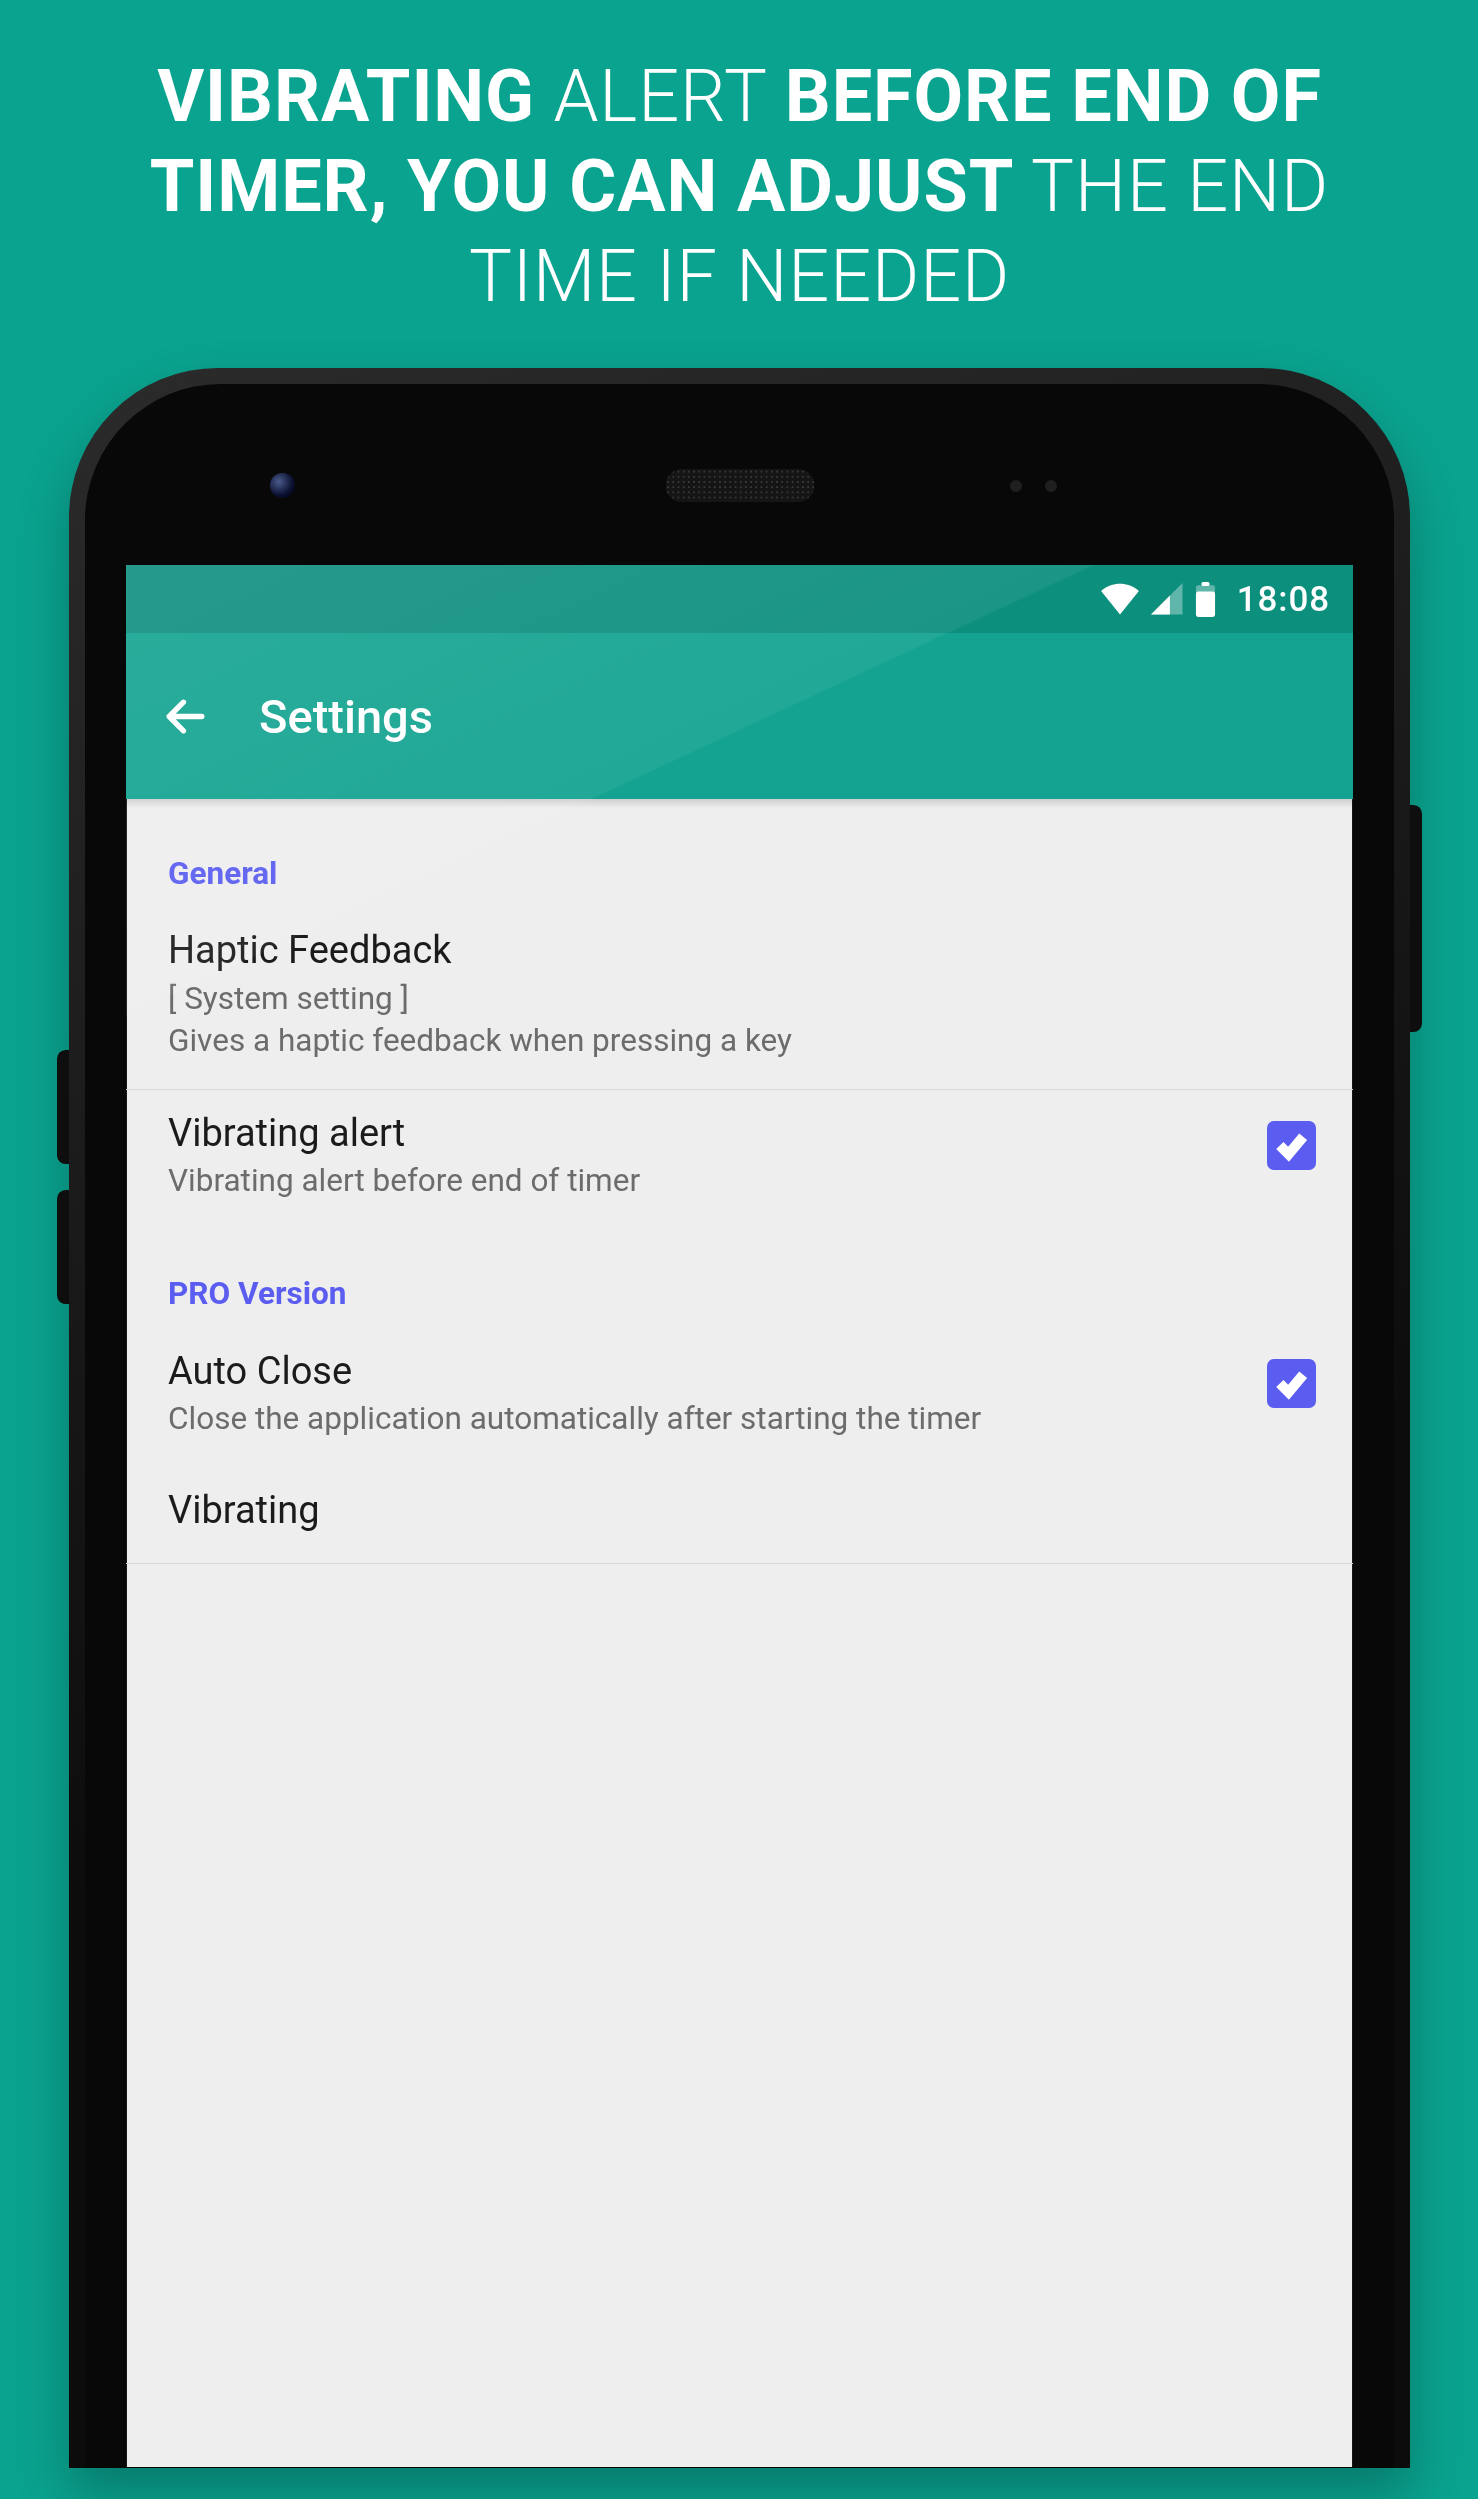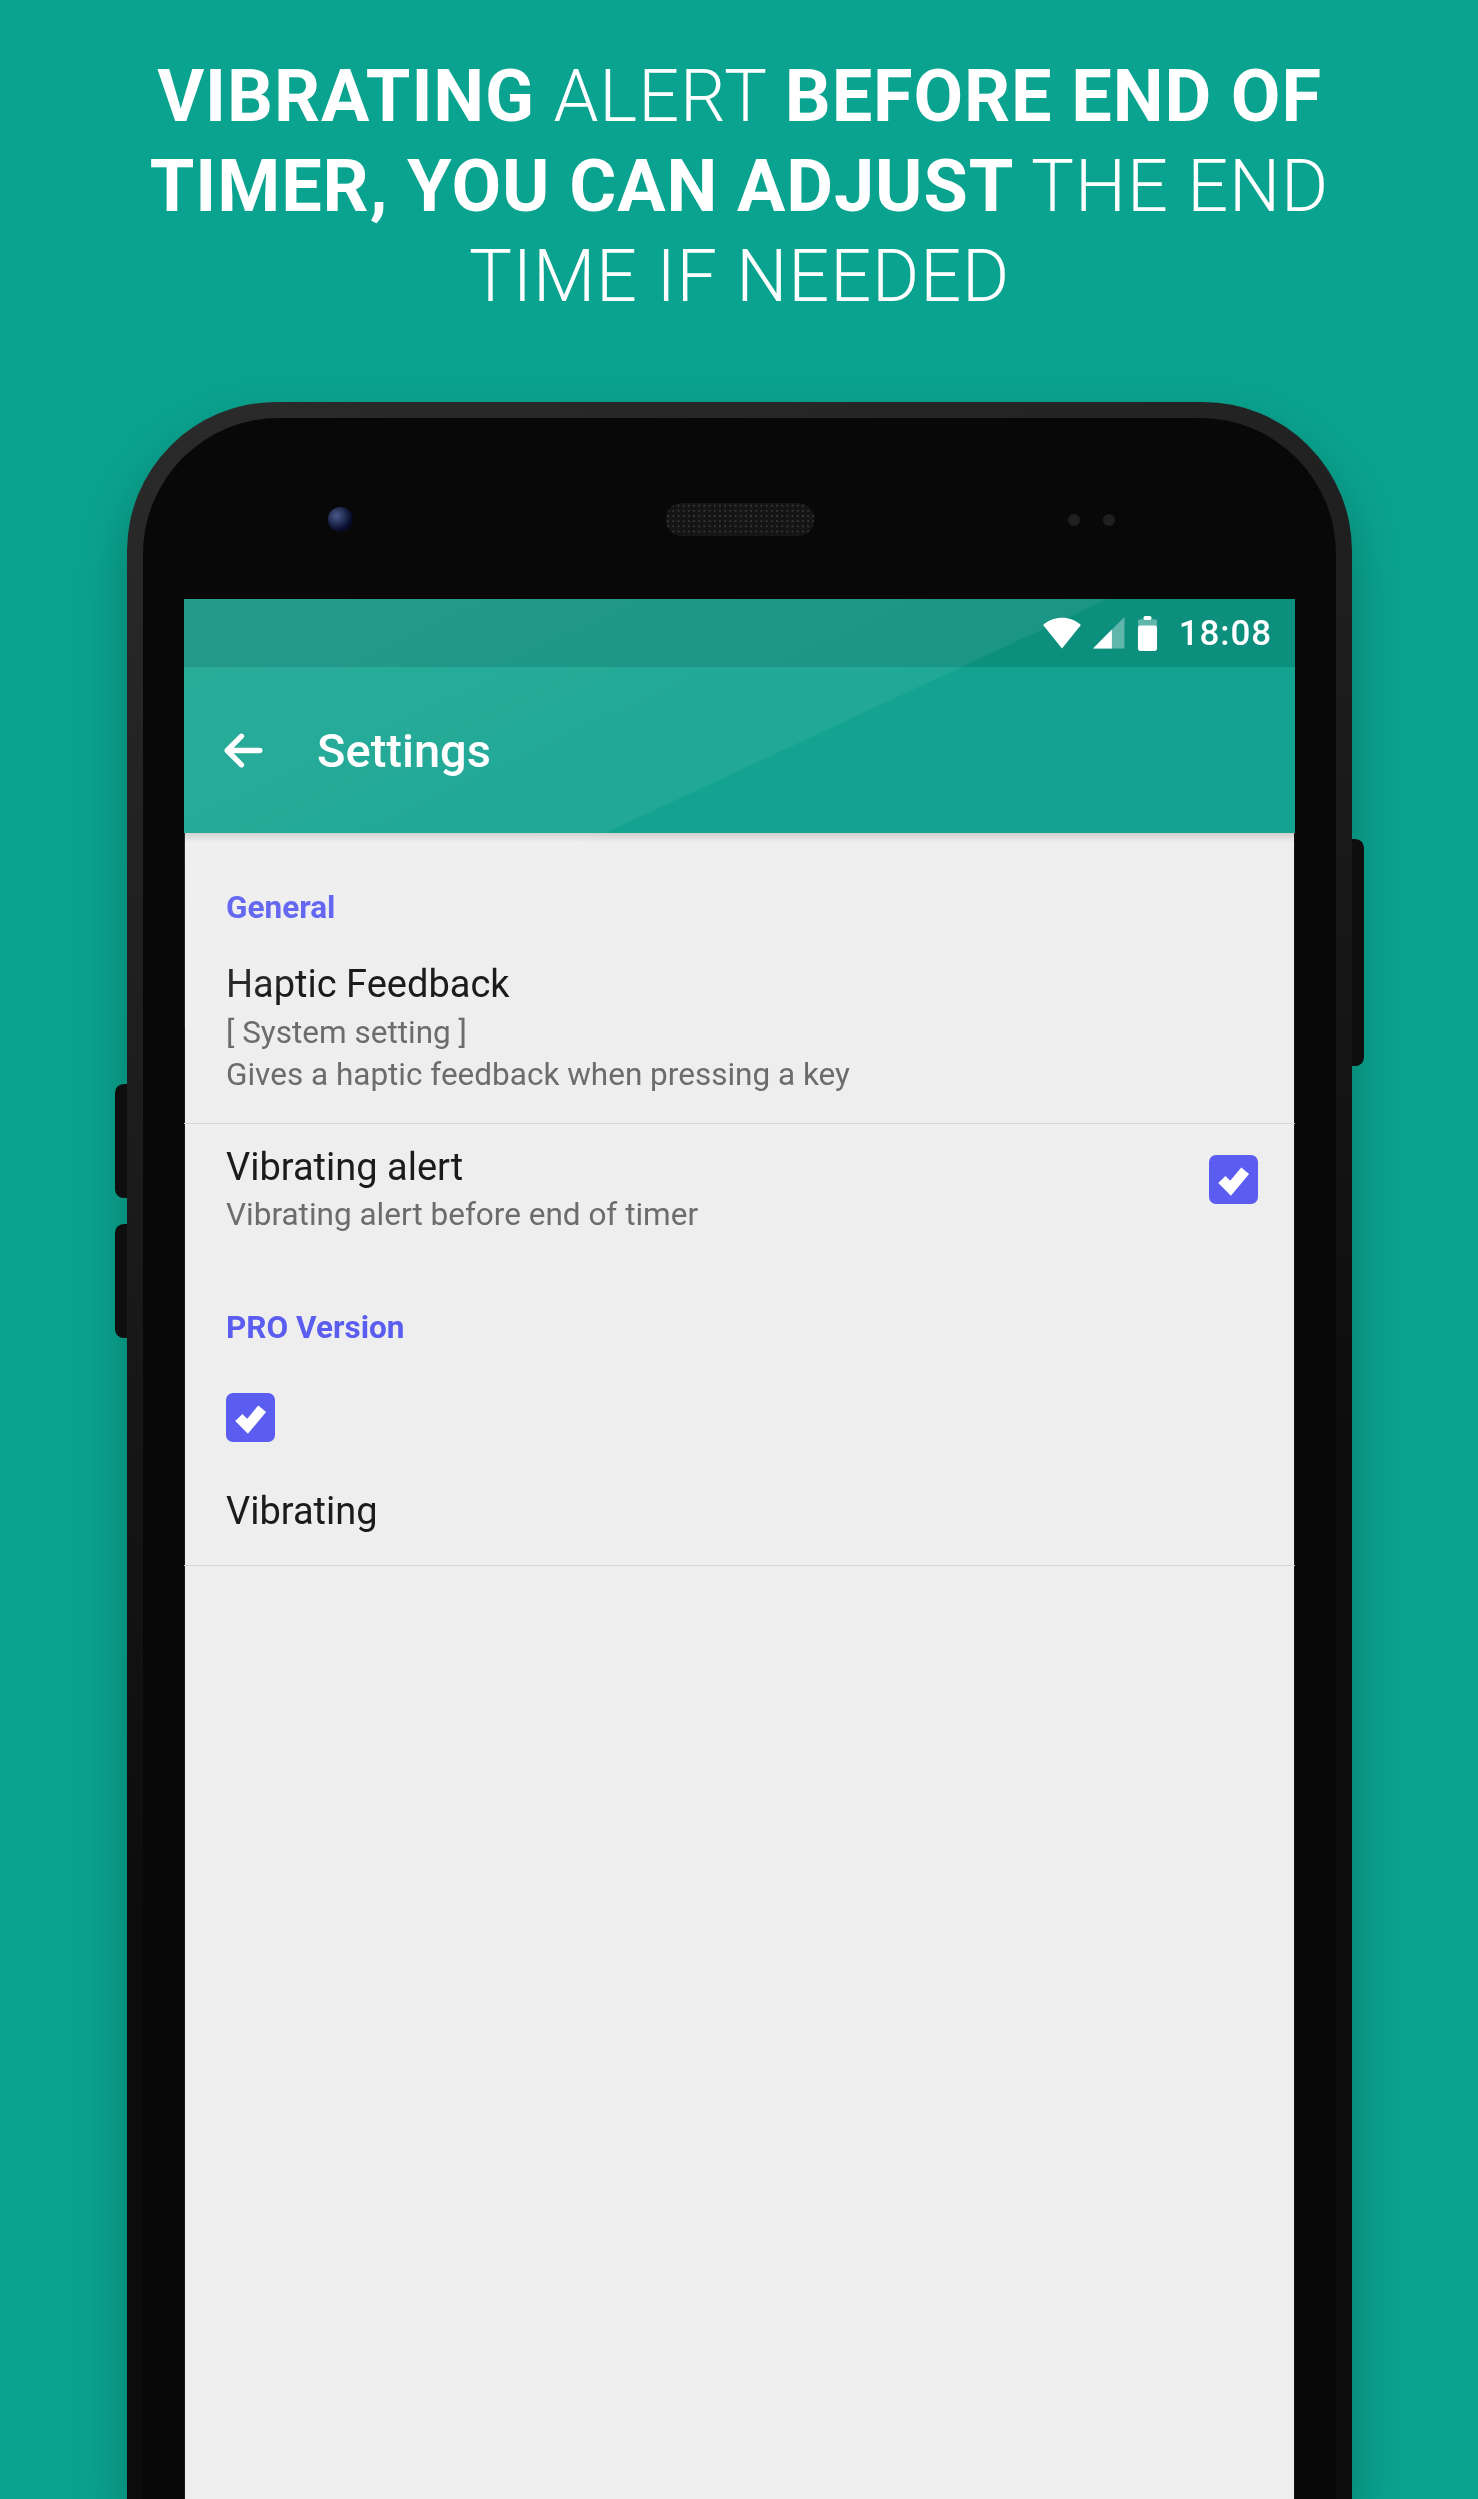--- a/index.html
+++ b/index.html
@@ -23,23 +23,23 @@
     line-height: 1.25;
     letter-spacing: 0.9px;
     font-weight: 300;
     margin-top: 52px;
     width: 90%;
   }
   .headline .b { font-weight: 700; }
 
   
   .phone-wrap {
-    margin-top: 80px;
+    margin-top: 46px;
     position: relative;
-    width: 1225px;
+    width: 1341px;
     height: 2100px;
   }
   .phone-body {
     position: absolute;
     inset: 0;
     background: linear-gradient(160deg, #2b2b2b 0%, #0c0c0c 60%);
     border-radius: 149px 149px 0 0;
     box-shadow: 0 26px 52px rgba(0,0,0,.25);
   }
   .phone-inner {
@@ -261,20 +261,24 @@
         <div class="chk">
           <svg width="35" height="35" viewBox="0 0 24 24">
               <path d="M4 12 L10 18 L20 6"></path>
             </svg>
         </div>
       </div>
 
       <div class="cat">PRO Version</div>
 
       <div class="row noline">
+        <div class="txt">
+          <div class="ttl">Auto Close</div>
+          <div class="sub">Close the application automatically after starting the timer</div>
+        </div>
         <div class="chk">
           <svg width="35" height="35" viewBox="0 0 24 24">
               <path d="M4 12 L10 18 L20 6"></path>
             </svg>
         </div>
       </div>
 
 
       <div class="row">
         <div class="txt">

